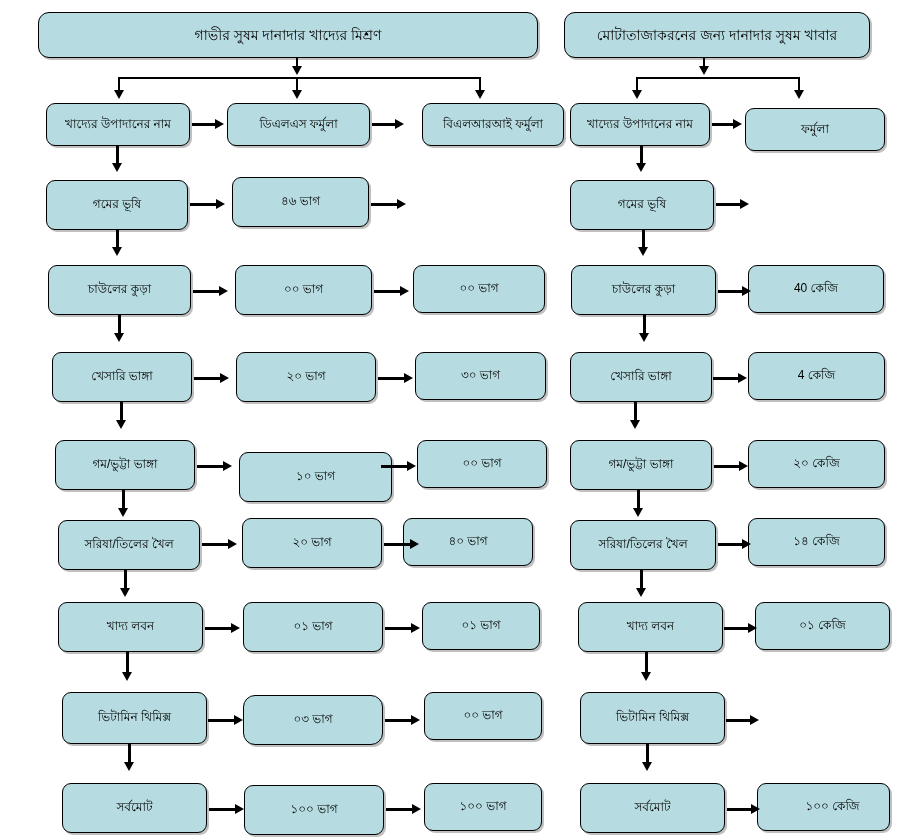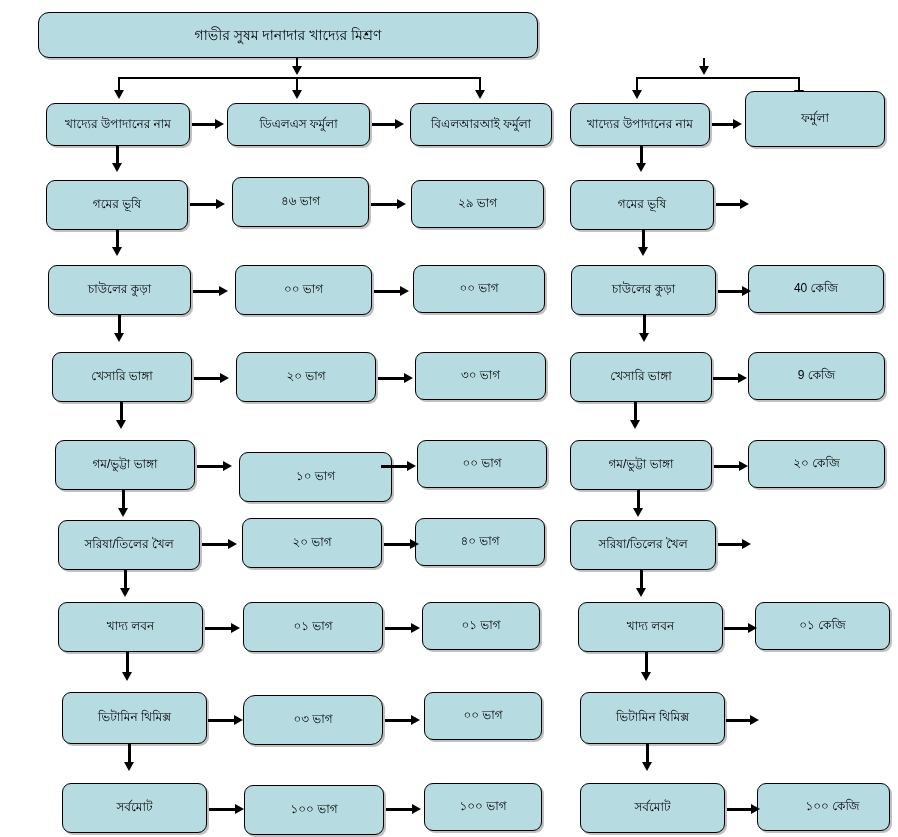--- a/index.html
+++ b/index.html
@@ -67,32 +67,31 @@
   <div class="hline" style="left:118px;top:77px;width:362px;"></div>
   <div class="vline" style="left:118px;top:77px;height:17px;"></div>
   <div class="arrow-down" style="left:114px;top:90px;"></div>
   <div class="vline" style="left:296px;top:77px;height:17px;"></div>
   <div class="arrow-down" style="left:292px;top:90px;"></div>
   <div class="vline" style="left:479px;top:77px;height:17px;"></div>
   <div class="arrow-down" style="left:475px;top:90px;"></div>
 
   <div class="node" style="left:46px;top:103px;width:144px;height:43px;">খাদ্যের উপাদানের নাম</div>
   <div class="node" style="left:227px;top:103px;width:143px;height:43px;font-family:Liberation Serif, serif;">ডিএলএস ফর্মুলা</div>
-  <div class="node" style="left:410px;top:103px;width:142px;height:43px;">বিএলআরআই ফর্মুলা</div>
+  <div class="node" style="left:422px;top:103px;width:142px;height:43px;">বিএলআরআই ফর্মুলা</div>
 
   <div class="hline thick" style="left:192px;top:123px;width:25px;"></div>
   <div class="arrow-right" style="left:215px;top:119px;"></div>
   <div class="hline thick" style="left:372px;top:123px;width:25px;"></div>
   <div class="arrow-right" style="left:395px;top:119px;"></div>
 
   <div class="vline thick" style="left:116px;top:146px;height:21px;"></div>
   <div class="arrow-down" style="left:112px;top:163px;"></div>
   <div class="node" style="left:46px;top:180px;width:142px;height:50px;">গমের ভূষি</div>
   <div class="node" style="left:232px;top:177px;width:137px;height:50px;">৪৬ ভাগ</div>
-  <div class="node" style="left:411px;top:180px;width:133px;height:48px;">২৯ ভাগ</div>
   <div class="hline thick" style="left:190px;top:203px;width:28px;"></div>
   <div class="arrow-right" style="left:216px;top:199px;"></div>
   <div class="hline thick" style="left:371px;top:203px;width:28px;"></div>
   <div class="arrow-right" style="left:397px;top:199px;"></div>
 
   <div class="vline thick" style="left:116px;top:230px;height:21px;"></div>
   <div class="arrow-down" style="left:112px;top:247px;"></div>
   <div class="node" style="left:48px;top:265px;width:143px;height:50px;">চাউলের কুড়া</div>
   <div class="node" style="left:235px;top:265px;width:137px;height:50px;">০০ ভাগ</div>
   <div class="node" style="left:413px;top:265px;width:132px;height:48px;">০০ ভাগ</div>
@@ -118,21 +117,21 @@
   <div class="node" style="left:417px;top:440px;width:130px;height:48px;">০০ ভাগ</div>
   <div class="hline thick" style="left:197px;top:465px;width:28px;"></div>
   <div class="arrow-right" style="left:223px;top:461px;"></div>
   <div class="hline thick" style="left:381px;top:465px;width:28px;"></div>
   <div class="arrow-right" style="left:407px;top:461px;"></div>
 
   <div class="vline thick" style="left:122px;top:490px;height:22px;"></div>
   <div class="arrow-down" style="left:118px;top:508px;"></div>
   <div class="node" style="left:58px;top:520px;width:142px;height:50px;">সরিষা/তিলের খৈল</div>
   <div class="node" style="left:242px;top:518px;width:140px;height:50px;">২০ ভাগ</div>
-  <div class="node" style="left:415px;top:518px;width:130px;height:48px;">৪০ ভাগ</div>
+  <div class="node" style="left:403px;top:518px;width:130px;height:48px;">৪০ ভাগ</div>
   <div class="hline thick" style="left:202px;top:543px;width:28px;"></div>
   <div class="arrow-right" style="left:228px;top:539px;"></div>
   <div class="hline thick" style="left:384px;top:543px;width:28px;"></div>
   <div class="arrow-right" style="left:410px;top:539px;"></div>
 
   <div class="vline thick" style="left:124px;top:570px;height:22px;"></div>
   <div class="arrow-down" style="left:120px;top:588px;"></div>
   <div class="node" style="left:58px;top:602px;width:145px;height:50px;">খাদ্য লবন</div>
   <div class="node" style="left:243px;top:602px;width:140px;height:50px;">০১  ভাগ</div>
   <div class="node" style="left:422px;top:602px;width:118px;height:48px;">০১  ভাগ</div>
@@ -154,64 +153,66 @@
   <div class="vline thick" style="left:128px;top:744px;height:22px;"></div>
   <div class="arrow-down" style="left:124px;top:762px;"></div>
   <div class="node" style="left:62px;top:783px;width:145px;height:50px;">সর্বমোট</div>
   <div class="node" style="left:244px;top:785px;width:140px;height:50px;">১০০  ভাগ</div>
   <div class="node" style="left:424px;top:783px;width:118px;height:48px;">১০০  ভাগ</div>
   <div class="hline thick" style="left:209px;top:808px;width:28px;"></div>
   <div class="arrow-right" style="left:235px;top:804px;"></div>
   <div class="hline thick" style="left:386px;top:808px;width:28px;"></div>
   <div class="arrow-right" style="left:412px;top:804px;"></div>
 
+  <div class="node title" style="left:564px;top:12px;width:306px;height:46px;">মোটাতাজাকরনের জন্য দানাদার সুষম খাবার</div>
 
   <div class="vline" style="left:703px;top:58px;height:12px;"></div>
   <div class="arrow-down" style="left:699px;top:66px;"></div>
   <div class="hline" style="left:636px;top:77px;width:164px;"></div>
   <div class="vline" style="left:636px;top:77px;height:17px;"></div>
   <div class="arrow-down" style="left:632px;top:90px;"></div>
   <div class="vline" style="left:798px;top:77px;height:17px;"></div>
   <div class="arrow-down" style="left:794px;top:90px;"></div>
 
   <div class="node" style="left:570px;top:103px;width:140px;height:43px;">খাদ্যের উপাদানের নাম</div>
-  <div class="node" style="left:745px;top:91px;width:140px;height:56px;">ফর্মুলা</div>
+  <div class="node" style="left:745px;top:108px;width:140px;height:43px;">ফর্মুলা</div>
   <div class="hline thick" style="left:712px;top:123px;width:23px;"></div>
   <div class="arrow-right" style="left:733px;top:119px;"></div>
 
   <div class="vline thick" style="left:640px;top:146px;height:21px;"></div>
   <div class="arrow-down" style="left:636px;top:163px;"></div>
   <div class="node" style="left:570px;top:180px;width:144px;height:50px;">গমের ভূষি</div>
   <div class="hline thick" style="left:716px;top:203px;width:26px;"></div>
   <div class="arrow-right" style="left:740px;top:199px;"></div>
 
   <div class="vline thick" style="left:642px;top:230px;height:21px;"></div>
   <div class="arrow-down" style="left:638px;top:247px;"></div>
   <div class="node" style="left:571px;top:265px;width:145px;height:50px;">চাউলের কুড়া</div>
   <div class="node" style="left:748px;top:265px;width:136px;height:48px;">40 কেজি</div>
   <div class="hline thick" style="left:718px;top:290px;width:26px;"></div>
   <div class="arrow-right" style="left:742px;top:286px;"></div>
 
   <div class="vline thick" style="left:643px;top:315px;height:22px;"></div>
   <div class="arrow-down" style="left:639px;top:333px;"></div>
   <div class="node" style="left:570px;top:352px;width:142px;height:50px;">খেসারি ভাঙ্গা</div>
-  <div class="node" style="left:748px;top:352px;width:137px;height:48px;">9 কেজি</div>
+  <div class="node" style="left:748px;top:352px;width:137px;height:48px;">4 কেজি</div>
   <div class="hline thick" style="left:713px;top:377px;width:27px;"></div>
   <div class="arrow-right" style="left:738px;top:373px;"></div>
 
   <div class="vline thick" style="left:634px;top:402px;height:22px;"></div>
   <div class="arrow-down" style="left:630px;top:420px;"></div>
   <div class="node" style="left:570px;top:440px;width:142px;height:50px;">গম/ভুট্টা ভাঙ্গা</div>
   <div class="node" style="left:748px;top:440px;width:137px;height:48px;">২০ কেজি</div>
   <div class="hline thick" style="left:714px;top:465px;width:27px;"></div>
   <div class="arrow-right" style="left:739px;top:461px;"></div>
 
   <div class="vline thick" style="left:637px;top:490px;height:22px;"></div>
   <div class="arrow-down" style="left:633px;top:508px;"></div>
   <div class="node" style="left:570px;top:520px;width:146px;height:50px;">সরিষা/তিলের খৈল</div>
+  <div class="node" style="left:748px;top:518px;width:137px;height:48px;">১৪ কেজি</div>
   <div class="hline thick" style="left:718px;top:543px;width:26px;"></div>
   <div class="arrow-right" style="left:742px;top:539px;"></div>
 
   <div class="vline thick" style="left:640px;top:570px;height:22px;"></div>
   <div class="arrow-down" style="left:636px;top:588px;"></div>
   <div class="node" style="left:578px;top:602px;width:145px;height:50px;">খাদ্য লবন</div>
   <div class="node" style="left:755px;top:602px;width:135px;height:48px;">০১ কেজি</div>
   <div class="hline thick" style="left:724px;top:627px;width:26px;"></div>
   <div class="arrow-right" style="left:748px;top:623px;"></div>
 

